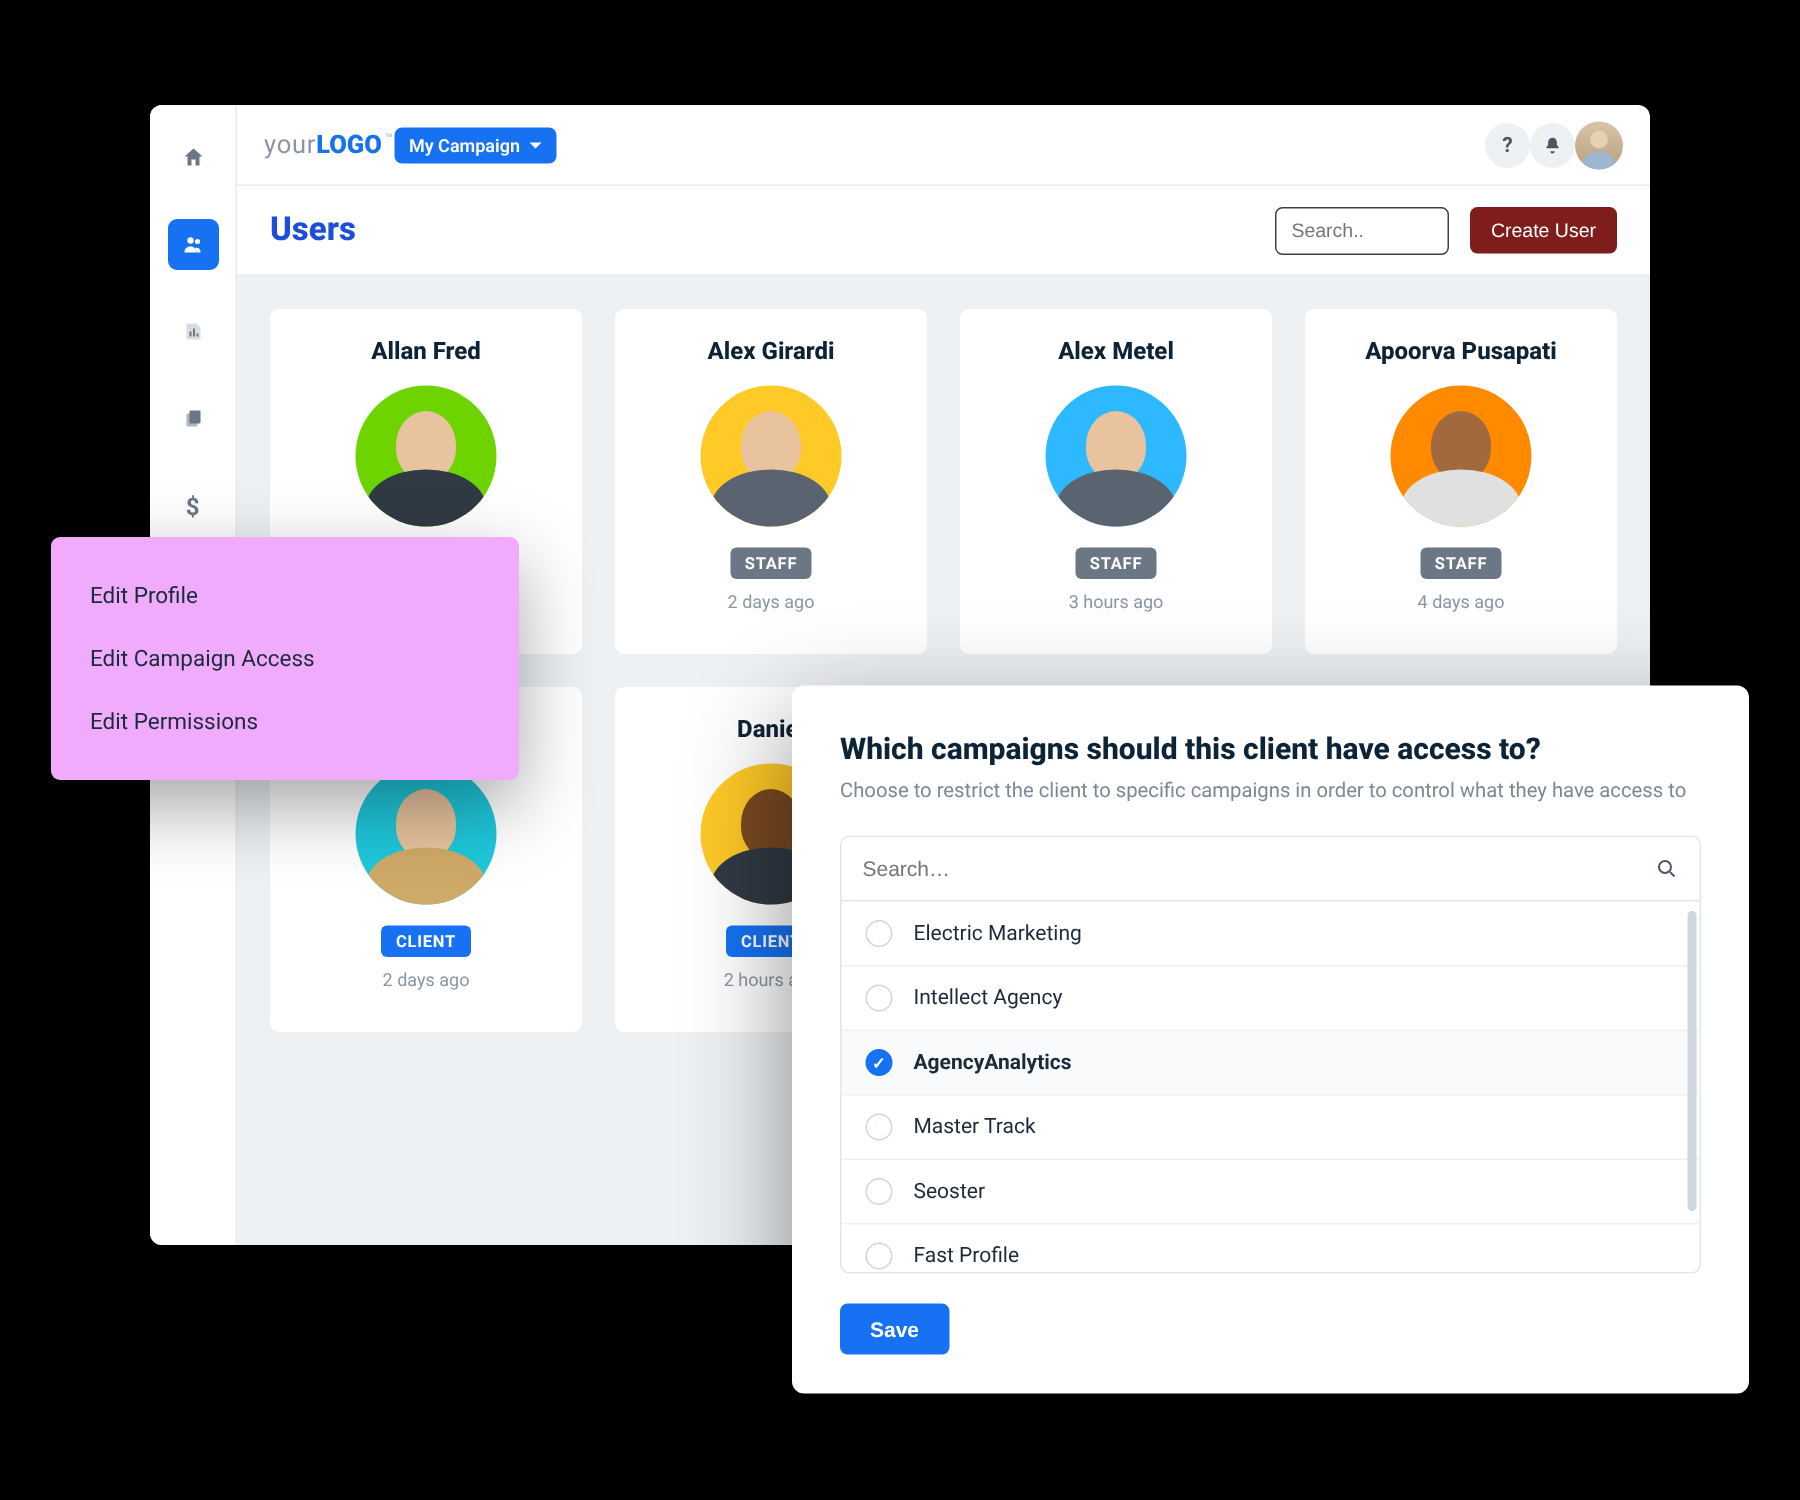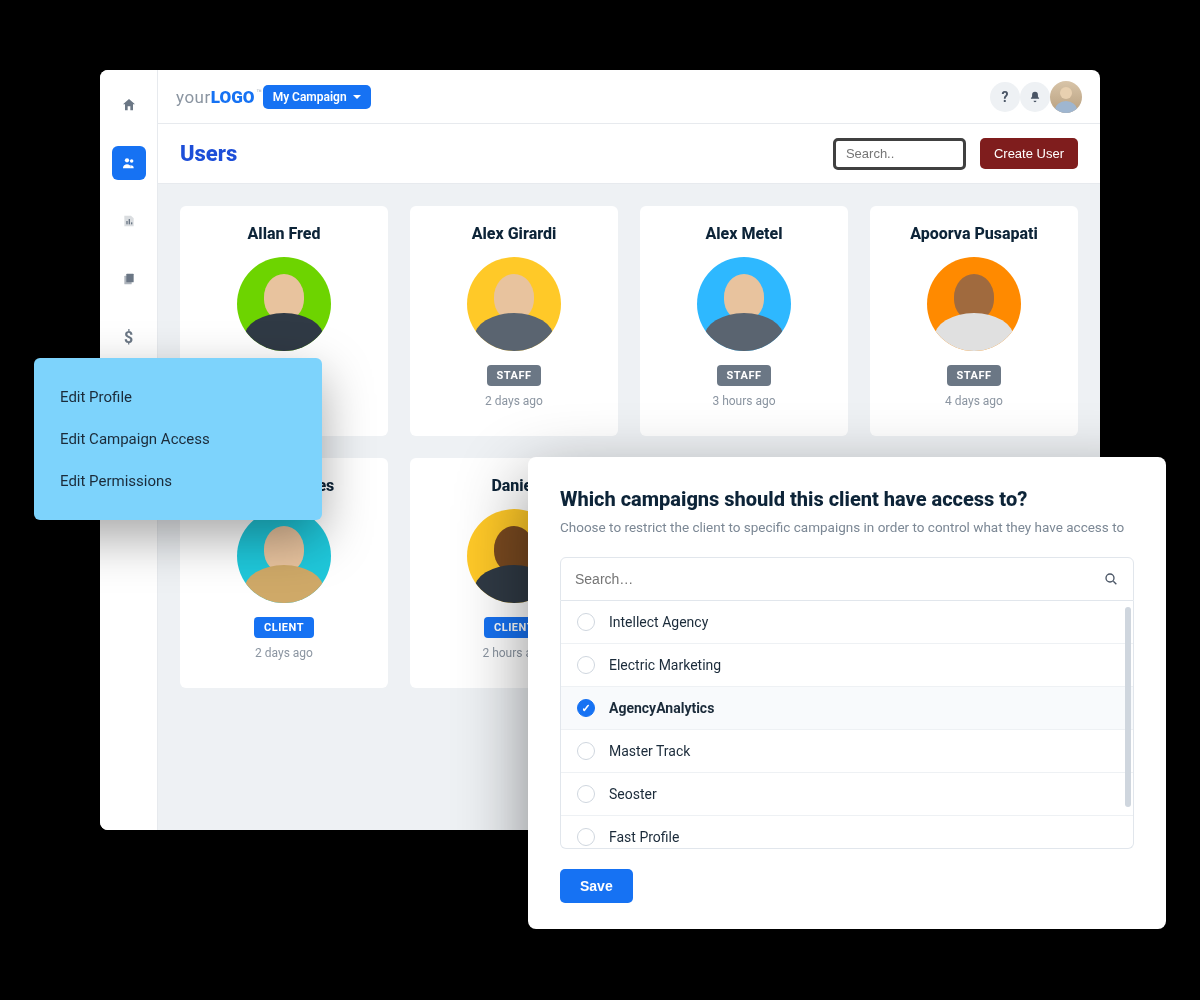--- a/index.html
+++ b/index.html
@@ -77,21 +77,21 @@
   .avatar::after{content:"";position:absolute;left:50%;bottom:-6px;transform:translateX(-50%);width:22px;height:18px;background:#9fb6d0;border-radius:50% 50% 0 0;}
   
   .subhead{
     height:60px;border-bottom:1px solid #e7eaee;
     background:#fff;
     display:flex;align-items:center;padding:0 22px;gap:14px;
   }
   .page-title{font-size:22px;font-weight:800;color:#1d4ed8;}
   .subhead-spacer{flex:1;}
   .search-box{
-    width:133px;height:32px;border:3px solid #404040;border-radius:5px;
+    width:116px;height:32px;border:1px solid #404040;border-radius:5px;
     padding:0 10px;font-size:13px;color:#0f766e;background:#fff;
   }
   .create-btn{
     background:#7f1d1d;color:#fff;font-size:13px;font-weight:400;
     padding:8px 14px;border:none;border-radius:5px;cursor:pointer;
   }
   
   .content{flex:1;background:#eef1f4;padding:22px;overflow:hidden;}
   .grid{display:grid;grid-template-columns:repeat(4,1fr);gap:22px;}
   .card{
@@ -113,22 +113,22 @@
   .skin1{background:#e8c39e;} .skin3{background:#a06a3e;} .skin4{background:#7a4a20;}
   .card-av .body{position:absolute;left:50%;bottom:-12px;transform:translateX(-50%);width:80px;height:50px;border-radius:50% 50% 0 0;}
   .shirt1{background:#303a45;} .shirt2{background:#5a6470;} .shirt3{background:#cfa968;} .shirt4{background:#e0e0e0;}
   .role-badge{font-size:11px;font-weight:700;letter-spacing:.5px;padding:4px 10px;border-radius:4px;margin-bottom:8px;}
   .role-client{background:#1672f3;color:#fff;}
   .role-staff{background:#6b7785;color:#fff;}
   .card-time{font-size:12px;color:#8b95a1;}
 
   
   .ctx{
-    position:absolute;left:34px;top:358px;width:288px;
-    background:#7dd3fc;border-radius:6px;
+    position:absolute;left:34px;top:358px;width:312px;
+    background:#f0abfc;border-radius:6px;
     box-shadow:0 18px 50px rgba(0,0,0,.35);
     padding:18px 0;z-index:5;
   }
   .ctx-item{padding:12px 26px;font-size:15px;color:#1b2b3a;cursor:pointer;}
 
   
   .dialog{
     position:absolute;left:528px;top:457px;width:638px;
     background:#fff;border-radius:8px;
     box-shadow:0 24px 70px rgba(0,0,0,.45);
@@ -319,25 +319,25 @@
       <svg viewBox="0 0 24 24" fill="none" stroke="currentColor" stroke-width="2">
           <circle cx="10.5" cy="10.5" r="6"></circle>
           <path d="M20 20l-4.5-4.5"></path>
         </svg>
     </span>
   </div>
   <div class="opt-list" id="opt-list">
     <div class="scrollbar"></div>
   <div class="opt">
         <span class="chk"></span>
+        <span>Electric Marketing</span>
+      </div>
+      <div class="opt">
+        <span class="chk"></span>
         <span>Intellect Agency</span>
-      </div>
-      <div class="opt">
-        <span class="chk"></span>
-        <span>Electric Marketing</span>
       </div>
       <div class="opt sel">
         <span class="chk on">✓</span>
         <span>AgencyAnalytics</span>
       </div>
       <div class="opt">
         <span class="chk"></span>
         <span>Master Track</span>
       </div>
       <div class="opt">

